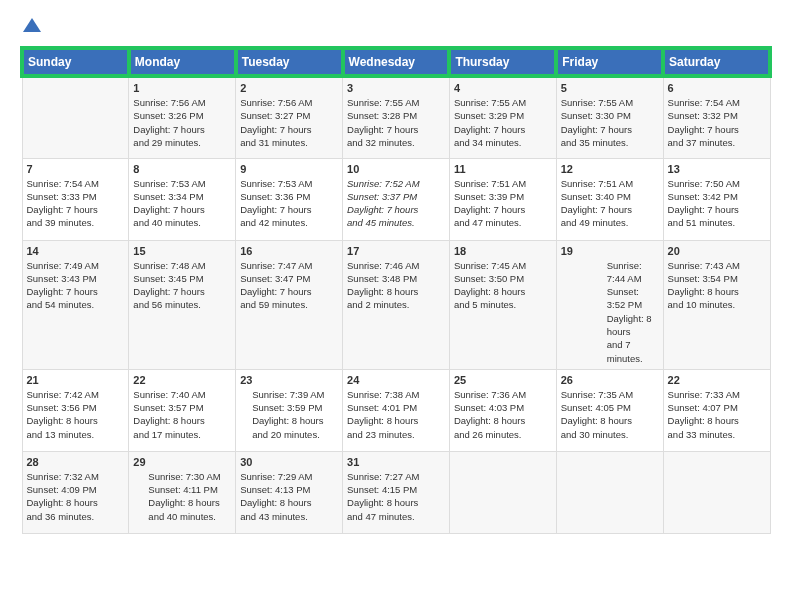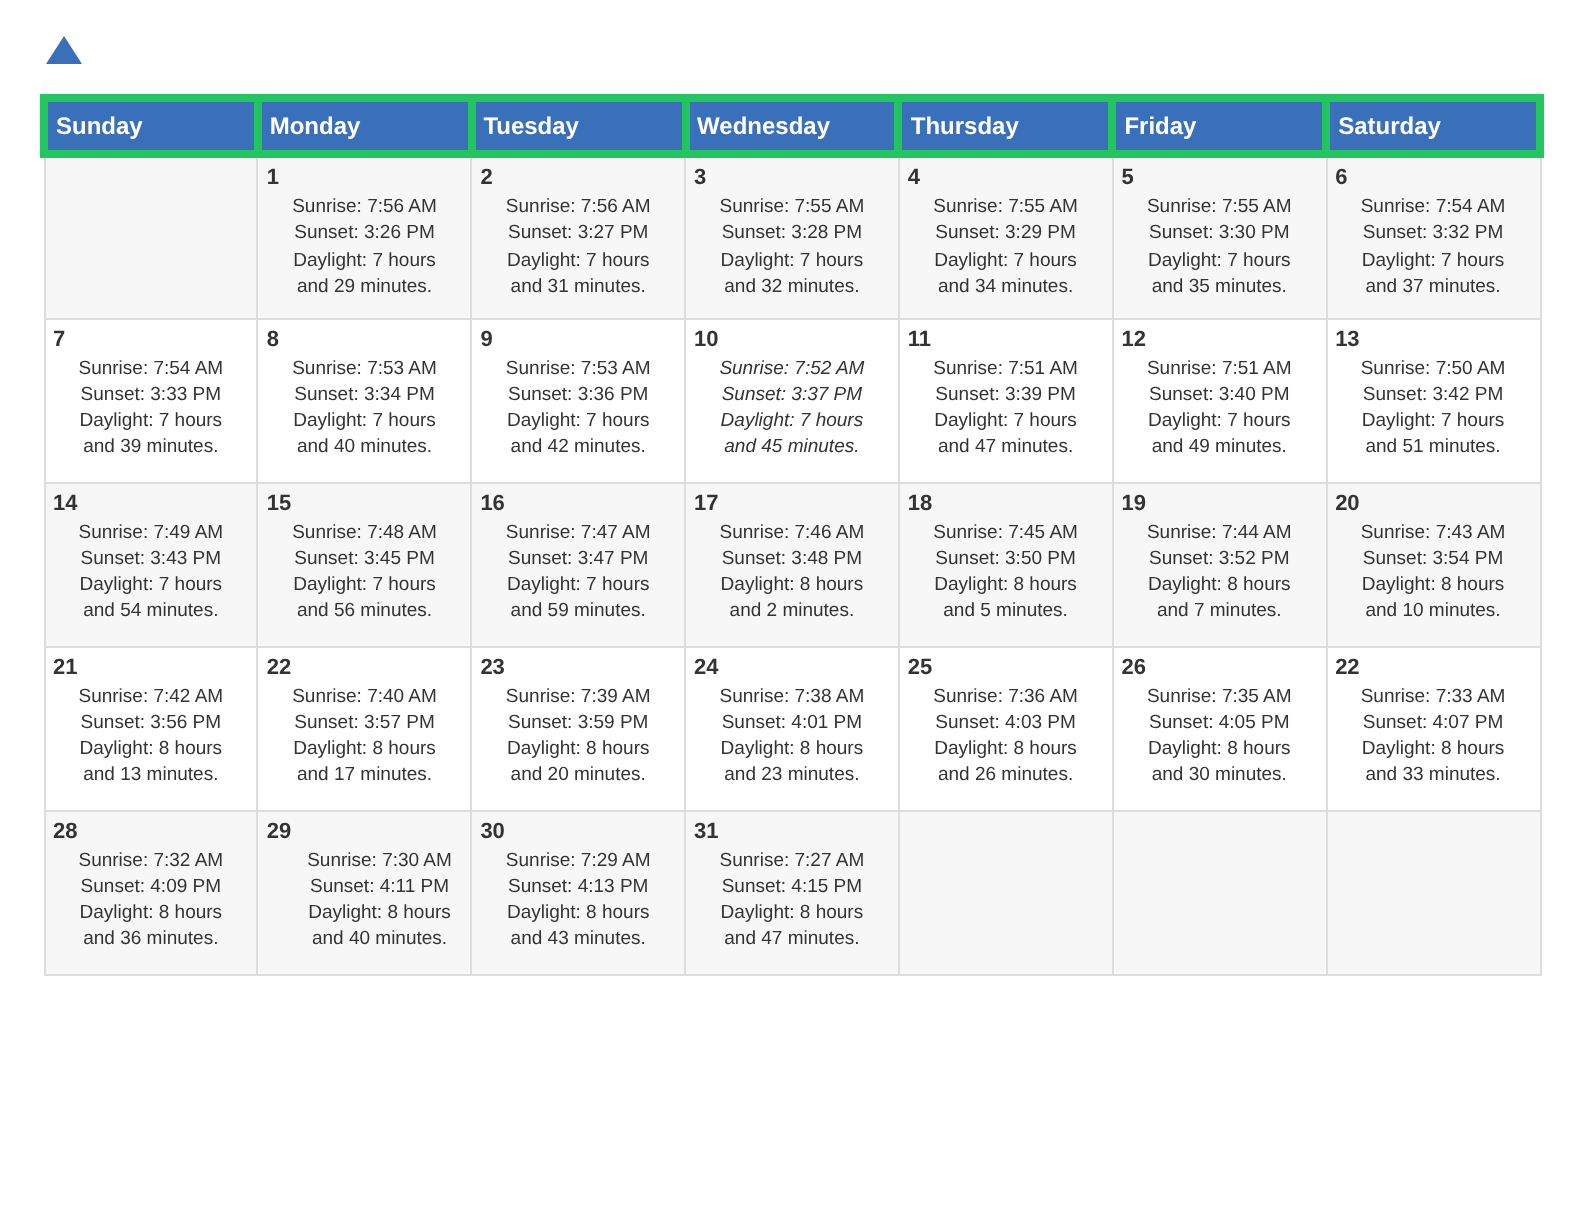--- a/index.html
+++ b/index.html
@@ -77,21 +77,20 @@
     .day-num {
       font-size: 11px;
       font-weight: bold;
       display: block;
       margin-bottom: 2px;
     }
     .cell-text {
       font-size: 9.5px;
       line-height: 1.4;
       color: #333;
-      text-align: center;
     }
   </style>
 </head>
 <body>
 
 <div class="page">
   <div class="header">
     <div class="logo">
       <div class="logo-row">
         <span style="font-size:18px;font-weight:bold;color:#333;"></span>
@@ -251,21 +250,21 @@
           </td>
           <td>
             <span class="day-num">18</span>
             <div class="cell-text" style="white-space: pre-line;">Sunrise: 7:45 AM
 Sunset: 3:50 PM
 Daylight: 8 hours
 and 5 minutes.</div>
           </td>
           <td>
             <span class="day-num">19</span>
-            <div class="cell-text" style="white-space: pre-line;">Sunrise: 7:44 AM
+            <div class="cell-text" style="white-space: pre-line; margin-left: 46px;">Sunrise: 7:44 AM
 Sunset: 3:52 PM
 Daylight: 8 hours
 and 7 minutes.</div>
           </td>
           <td>
             <span class="day-num">20</span>
             <div class="cell-text" style="white-space: pre-line;">Sunrise: 7:43 AM
 Sunset: 3:54 PM
 Daylight: 8 hours
 and 10 minutes.</div>
@@ -281,21 +280,21 @@
           </td>
           <td>
             <span class="day-num">22</span>
             <div class="cell-text" style="white-space: pre-line;">Sunrise: 7:40 AM
 Sunset: 3:57 PM
 Daylight: 8 hours
 and 17 minutes.</div>
           </td>
           <td>
             <span class="day-num">23</span>
-            <div class="cell-text" style="white-space: pre-line;">Sunrise: 7:39 AM
+            <div class="cell-text" style="white-space: pre-line; margin-left: 12px;">Sunrise: 7:39 AM
 Sunset: 3:59 PM
 Daylight: 8 hours
 and 20 minutes.</div>
           </td>
           <td>
             <span class="day-num">24</span>
             <div class="cell-text" style="white-space: pre-line;">Sunrise: 7:38 AM
 Sunset: 4:01 PM
 Daylight: 8 hours
 and 23 minutes.</div>

